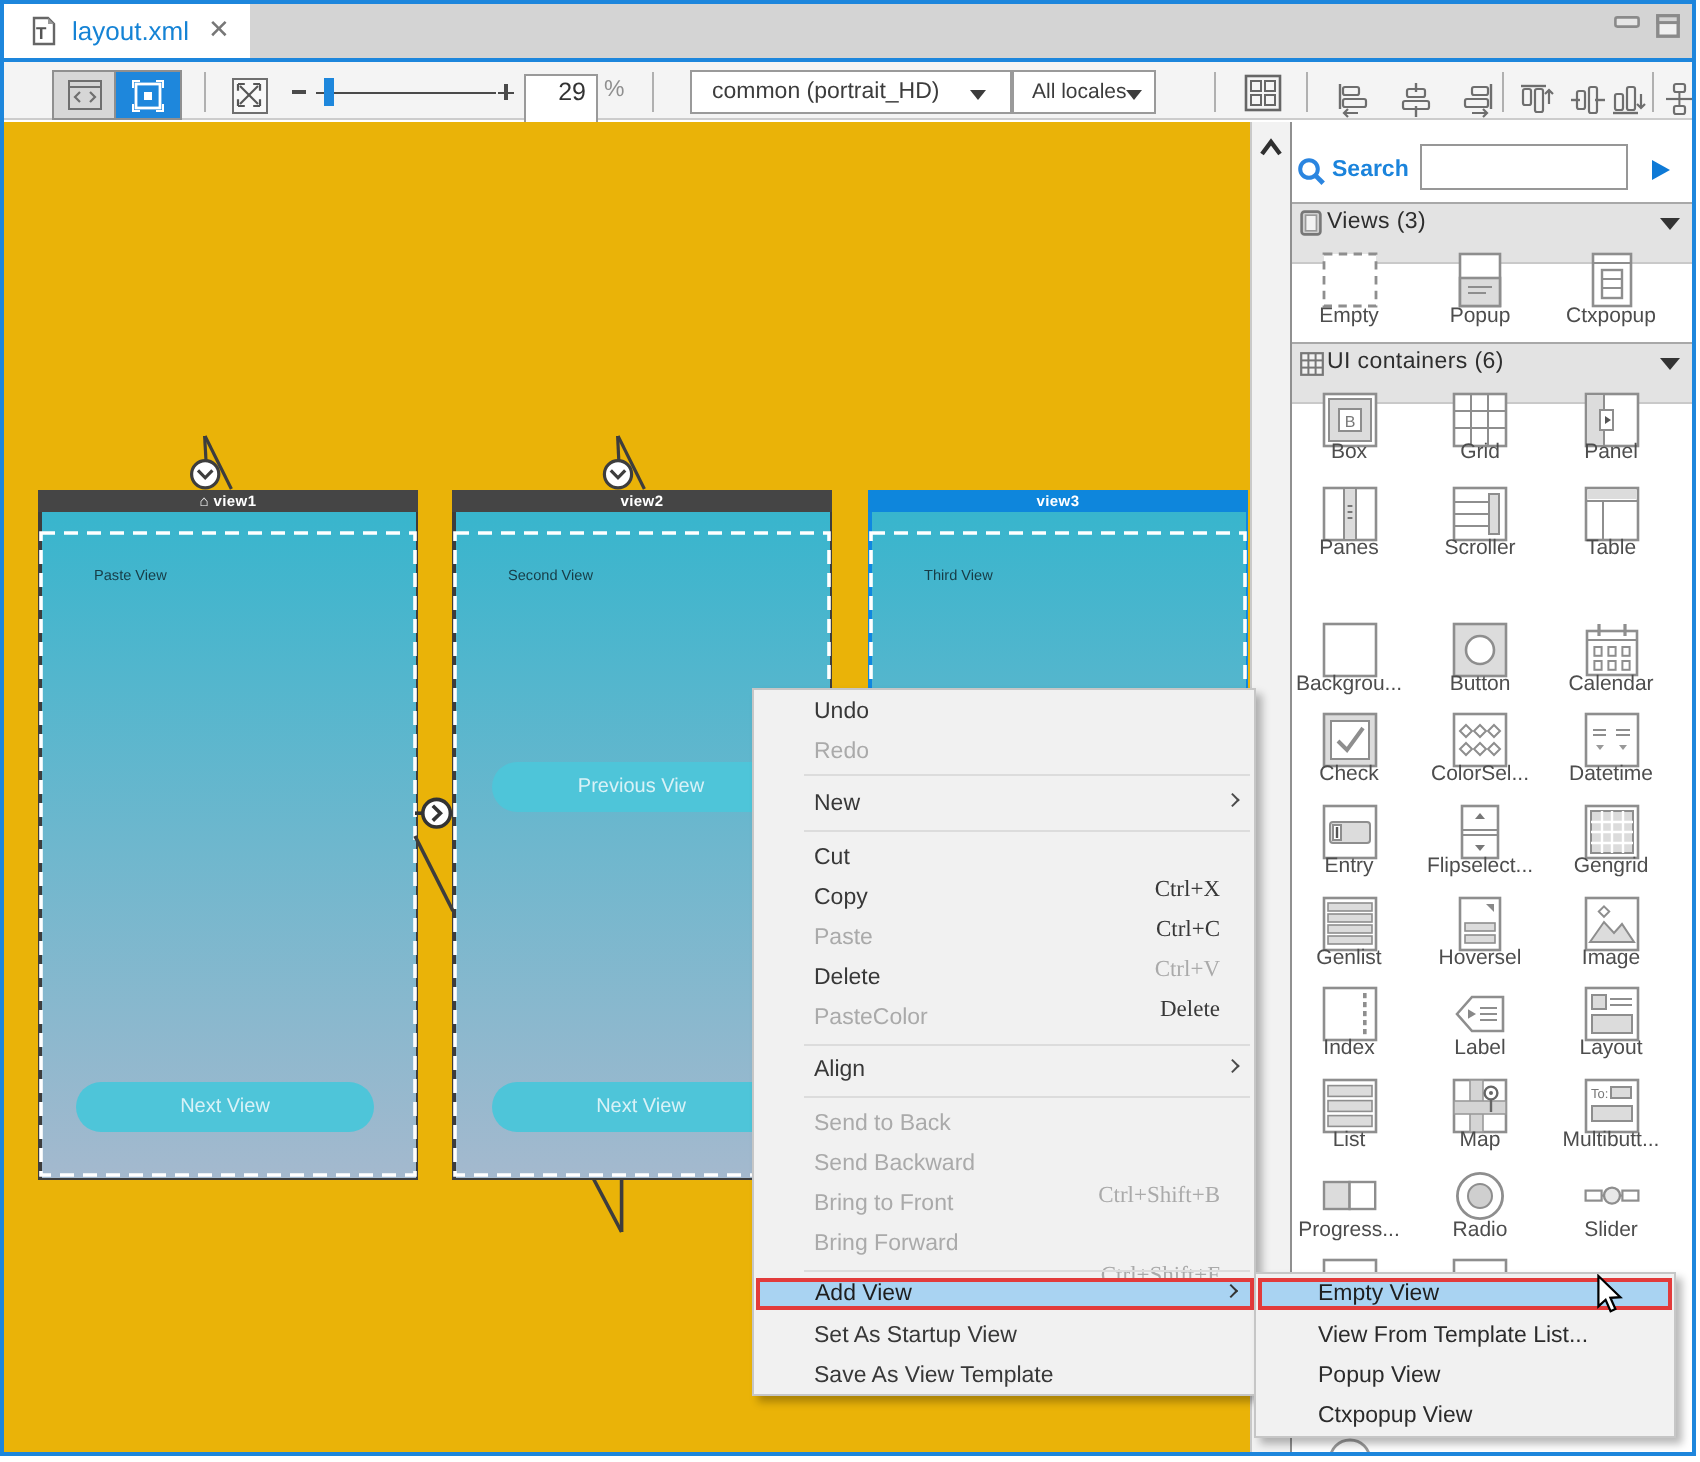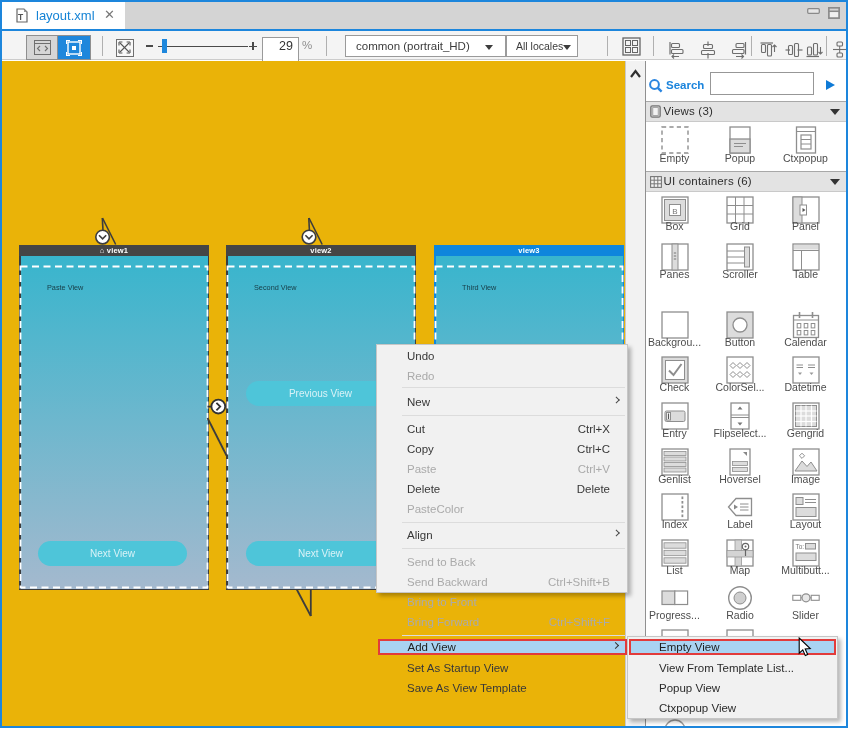--- a/index.html
+++ b/index.html
@@ -32,30 +32,30 @@
 #canvas { position:absolute; left:2px; top:61px; width:623px; height:665px; background:#eab308; overflow:hidden; }
 .view { position:absolute; top:183.5px; width:190px; height:345.5px; border:2px solid #3d3d3d; }
 .view .vtitle { position:absolute; left:-2px; top:-2px; right:-2px; height:11.5px; background:#454545; color:#fff; font-size:7.5px; font-weight:bold; text-align:center; line-height:11px; letter-spacing:0.2px; }
 .view .vbody { position:absolute; left:-0.5px; top:9.5px; right:-0.5px; bottom:-1px; background:linear-gradient(#38b5cd, #a4b9ce); }
 .vlabel { position:absolute; left:26px; top:36.5px; font-size:7.3px; color:#173c46; }
 .vbtn { position:absolute; width:149px; height:25px; background:#4ec5d9; border-radius:12.5px; color:#d9f2f7; font-size:10px; text-align:center; line-height:25px; }
 
 #lane { position:absolute; left:625px; top:61px; width:20px; height:665px; background:#f2f2f2; border-left:1px solid #c9c9c9; }
 
 #panel { position:absolute; left:645px; top:61px; width:201px; height:665px; background:#fff; border-left:1px solid #909090; overflow:hidden; }
-.phead { position:absolute; left:0; width:200px; height:21px; background:#e3e3e3; border-top:1px solid #a8a8a8; border-bottom:1px solid #c9c9c9; }
+.phead { position:absolute; left:0; width:200px; height:31px; background:#e3e3e3; border-top:1px solid #a8a8a8; border-bottom:1px solid #c9c9c9; }
 .phead .ptxt { position:absolute; left:17.5px; top:3px; font-size:11.5px; color:#2e2e2e; letter-spacing:0.2px;}
 .phead .parr { position:absolute; right:6px; top:7px; width:0; height:0; border-left:5px solid transparent; border-right:5px solid transparent; border-top:6px solid #333; }
 .it { position:absolute; width:28px; height:28px; }
 .lb { position:absolute; width:76px; font-size:10.5px; color:#4d4d4d; text-align:center; line-height:13px; white-space:nowrap; }
 
-#menu { position:absolute; left:376px; top:344px; width:252px; height:249px; background:#f1f1f1; border:1px solid #c6c6c6; box-shadow:3px 3px 4px rgba(0,0,0,0.28); z-index:20; }
+#menu { position:absolute; left:376px; top:344px; width:252px; height:354px; background:#f1f1f1; border:1px solid #c6c6c6; box-shadow:3px 3px 4px rgba(0,0,0,0.28); z-index:20; }
 .mi { position:absolute; left:0; width:250px; height:20px; padding-left:30px; font-size:11.5px; line-height:20px; color:#383838; }
 .mi.dis { color:#aaaaaa; }
-.mi .sc { position:absolute; right:17px; top:0; }
+.mi .sc { position:absolute; right:17px; top:16px;font-family:Liberation Serif, serif; }
 .mi .ar { position:absolute; right:8px; top:6px; width:5px; height:9px; }
 .mi .ar:before { content:""; position:absolute; left:0; top:0; width:4px; height:4px; border-top:1.4px solid #4a4a4a; border-right:1.4px solid #4a4a4a; transform:rotate(45deg); transform-origin:60% 40%; }
 .msep { position:absolute; left:25px; right:2px; height:1px; background:#dcdcdc; }
 #addview { position:absolute; left:0.5px; top:293.5px; width:249px; height:16.5px; background:#a9d3f2; border:2px solid #e23b3b; font-size:11.5px; color:#1e1e1e; line-height:13px; padding-left:28px; }
 #addview .ar { position:absolute; right:7px; top:2px; width:5px; height:9px; }
 #addview .ar:before { content:""; position:absolute; left:0; top:0; width:4px; height:4px; border-top:1.4px solid #333; border-right:1.4px solid #333; transform:rotate(45deg); }
 
 #submenu { position:absolute; left:627px; top:636px; width:211px; height:82.5px; background:#f1f1f1; border:1px solid #c6c6c6; box-shadow:3px 3px 4px rgba(0,0,0,0.28); z-index:21; }
 .si { position:absolute; left:0; width:209px; height:20px; padding-left:31px; font-size:11.5px; line-height:20px; color:#2b2b2b; }
 #emptyview { position:absolute; left:1px; top:1.5px; width:207px; height:16.5px; background:#a9d3f2; border:2px solid #e23b3b; font-size:11.5px; color:#1e1e1e; line-height:13px; padding-left:28px; }

